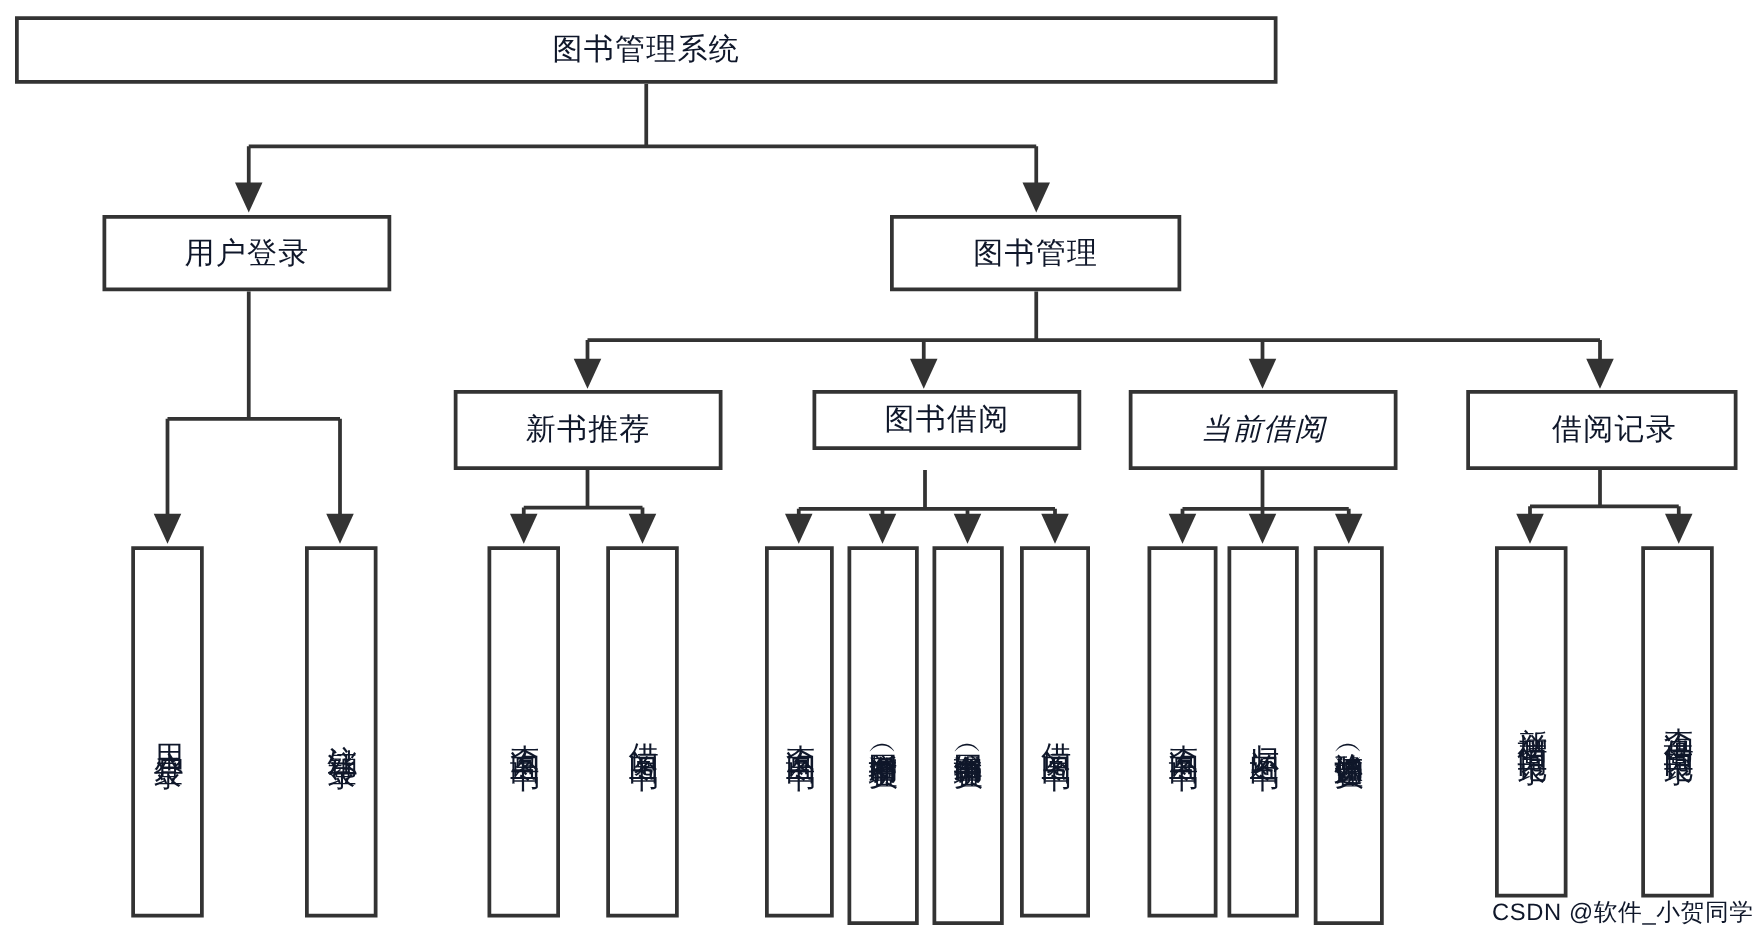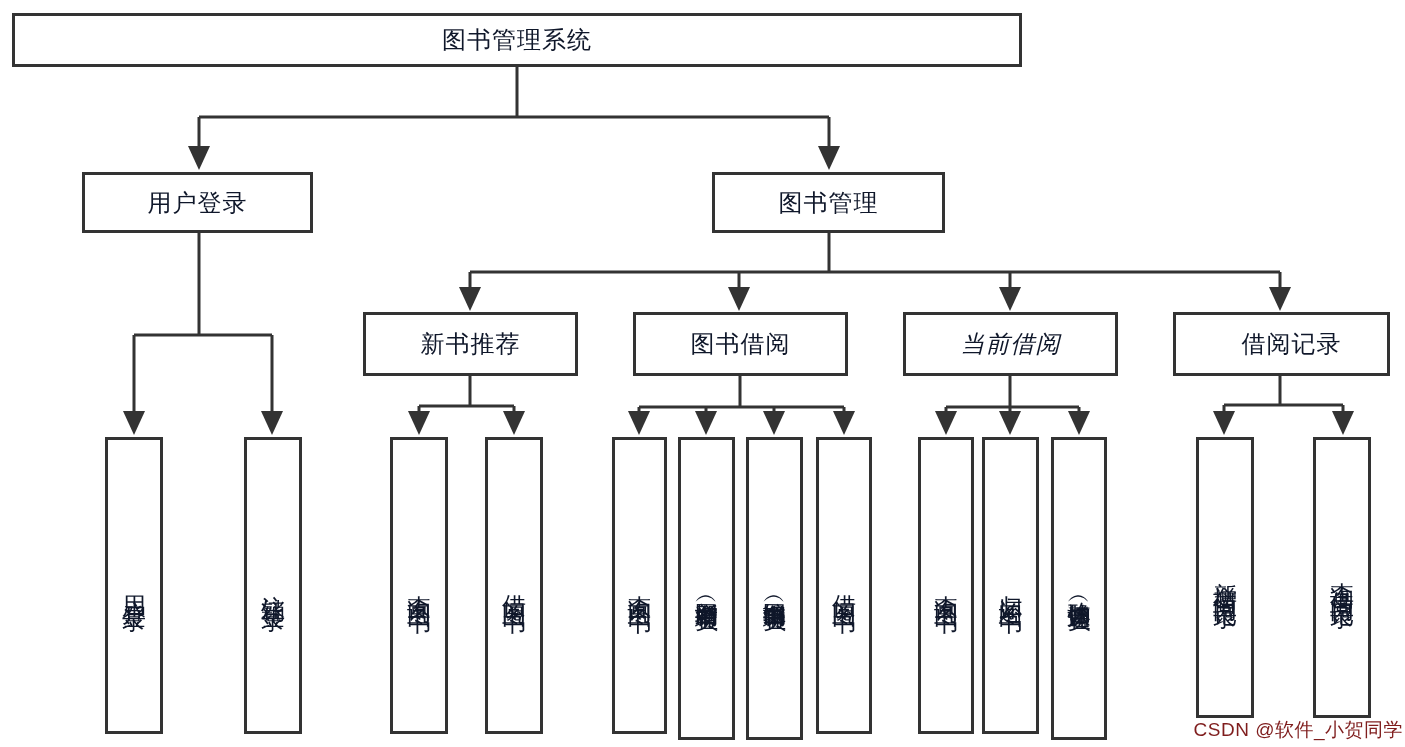--- a/index.html
+++ b/index.html
@@ -28,21 +28,21 @@
     font-size:24px;
     letter-spacing:5px;
     line-height:1;
   }
   .vbox.tight{font-size:23px;letter-spacing:1px;}
   .watermark{
     position:absolute;
     right:2px;
     bottom:4px;
     font-size:19px;
-    color:#7f1d1d;
+    color:#0f172a;
     letter-spacing:0.5px;
     white-space:nowrap;
   }
 </style>
 </head>
 <body>
 
 <div class="canvas">
 
   <div class="watermark">CSDN @软件_小贺同学</div>
@@ -86,21 +86,21 @@
       <polygon points="1332,411 1354,411 1343,435"></polygon>
     </g>
   </svg>
 
   <div class="node hbox" style="left:12px;top:13px;width:1010px;height:54px;">图书管理系统</div>
 
   <div class="node hbox" style="left:82px;top:172px;width:231px;height:61px;">用户登录</div>
   <div class="node hbox" style="left:712px;top:172px;width:233px;height:61px;">图书管理</div>
 
   <div class="node hbox" style="left:363px;top:312px;width:215px;height:64px;">新书推荐</div>
-  <div class="node hbox" style="left:633px;top:312px;width:215px;height:64px;">图书借阅</div>
+  <div class="node hbox" style="left:650px;top:312px;width:215px;height:48px;">图书借阅</div>
   <div class="node hbox" style="left:903px;top:312px;width:215px;height:64px;font-style:italic;">当前借阅</div>
   <div class="node hbox" style="left:1173px;top:312px;width:217px;height:64px;padding-left:20px;">借阅记录</div>
 
   <div class="node vbox" style="left:105px;top:437px;width:58px;height:297px;">用户登录</div>
   <div class="node vbox" style="left:244px;top:437px;width:58px;height:297px;">注销登录</div>
 
   <div class="node vbox" style="left:390px;top:437px;width:58px;height:297px;">查询图书</div>
   <div class="node vbox" style="left:485px;top:437px;width:58px;height:297px;">借阅图书</div>
 
   <div class="node vbox" style="left:612px;top:437px;width:55px;height:297px;">查询图书</div>

